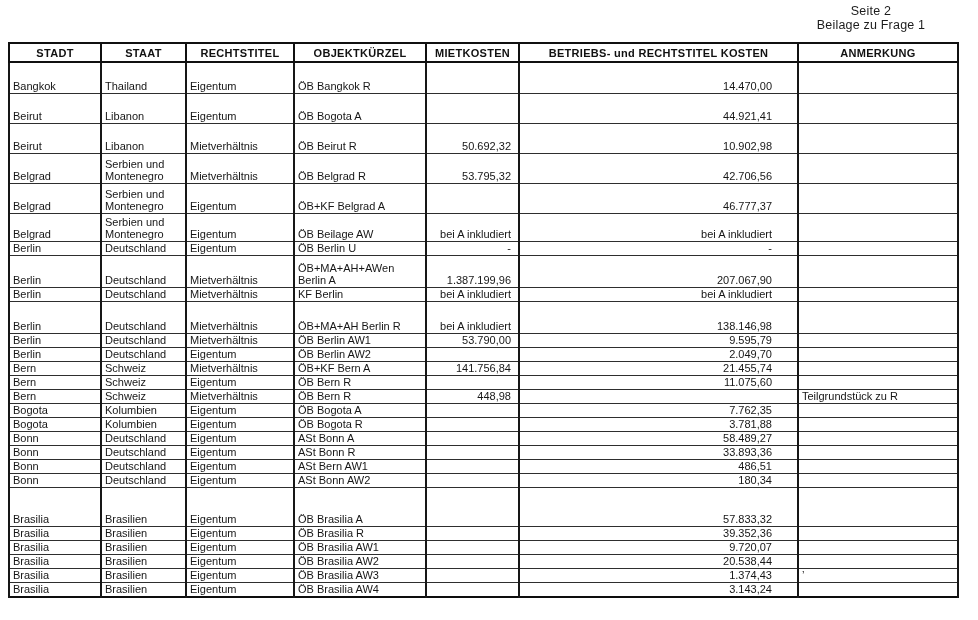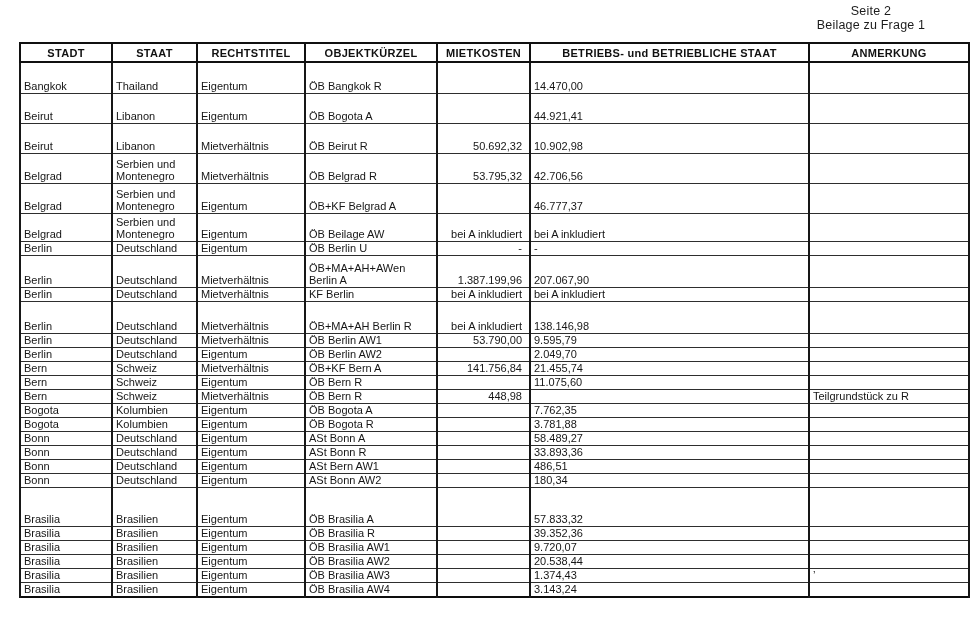--- a/index.html
+++ b/index.html
@@ -31,21 +31,20 @@
   }
   table.doc-table {
     position: absolute;
     left: 8px;
     top: 42px;
     width: 949px;
     border-collapse: collapse;
     table-layout: fixed;
     border: 2px solid #0d0d0d;
     font-size: 11px;
-    margin-left: 11px;
   }
   col.c-stadt   { width: 92px;  }
   col.c-staat   { width: 85px;  }
   col.c-recht   { width: 108px; }
   col.c-objekt  { width: 132px; }
   col.c-miet    { width: 93px;  }
   col.c-betrieb { width: 279px; }
   col.c-anmerk  { width: 160px; }
 
   th {
@@ -68,21 +67,21 @@
     border-right: 2px solid #171717;
     vertical-align: bottom;
     padding: 0 3px 1px 3px;
     line-height: 12px;
     white-space: pre-line;
     overflow: hidden;
     color: #161616;
   }
   td.cell-stadt, td.cell-staat, td.cell-recht, td.cell-objekt { text-align: left; }
   td.cell-miet    { text-align: right; padding-right: 7px;  }
-  td.cell-betrieb { padding-right: 25px; }
+  td.cell-betrieb { text-align: right; padding-right: 25px; }
   td.cell-anmerk  { padding-right: 6px;  }
 </style>
 </head>
 <body>
 
 <div class="page">
 
   <div class="page-corner">
     <div>Seite 2</div>
     <div>Beilage zu Frage 1</div>
@@ -98,21 +97,21 @@
         <col class="c-betrieb">
         <col class="c-anmerk">
     </colgroup>
     <thead>
       <tr>
         <th>STADT</th>
         <th>STAAT</th>
         <th>RECHTSTITEL</th>
         <th>OBJEKTKÜRZEL</th>
         <th>MIETKOSTEN</th>
-        <th>BETRIEBS- und BETRIEBLICHE STAAT</th>
+        <th>BETRIEBS- und RECHTSTITEL KOSTEN</th>
         <th>ANMERKUNG</th>
       </tr>
     </thead>
     <tbody id="table-body">
         <tr style="height: 31px;">
       <td class="cell-stadt">Bangkok</td>
       <td class="cell-staat">Thailand</td>
       <td class="cell-recht">Eigentum</td>
       <td class="cell-objekt">ÖB Bangkok R</td>
       <td class="cell-miet"></td>

